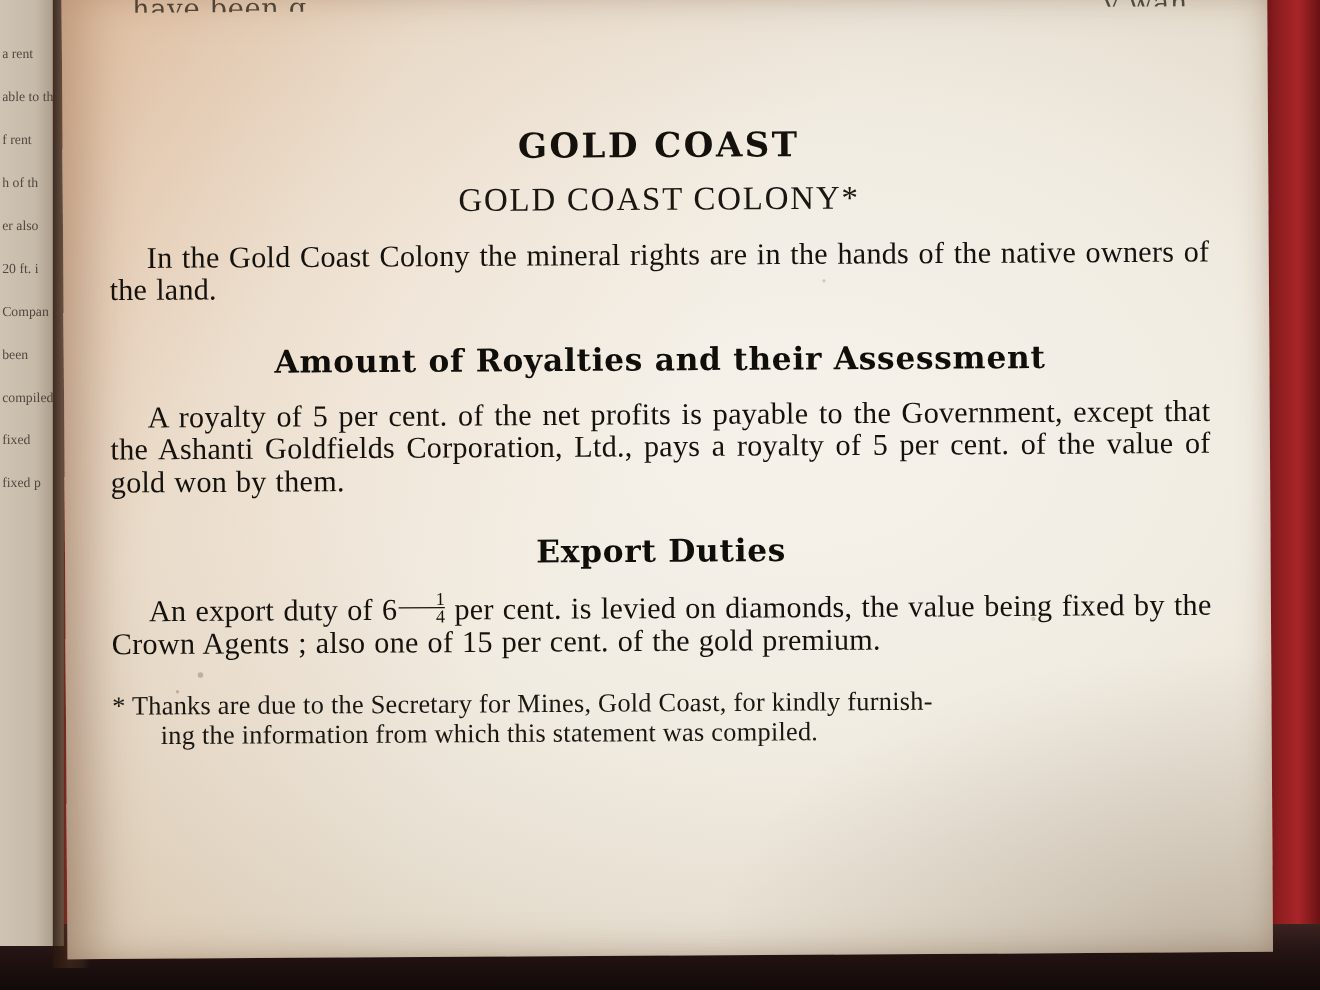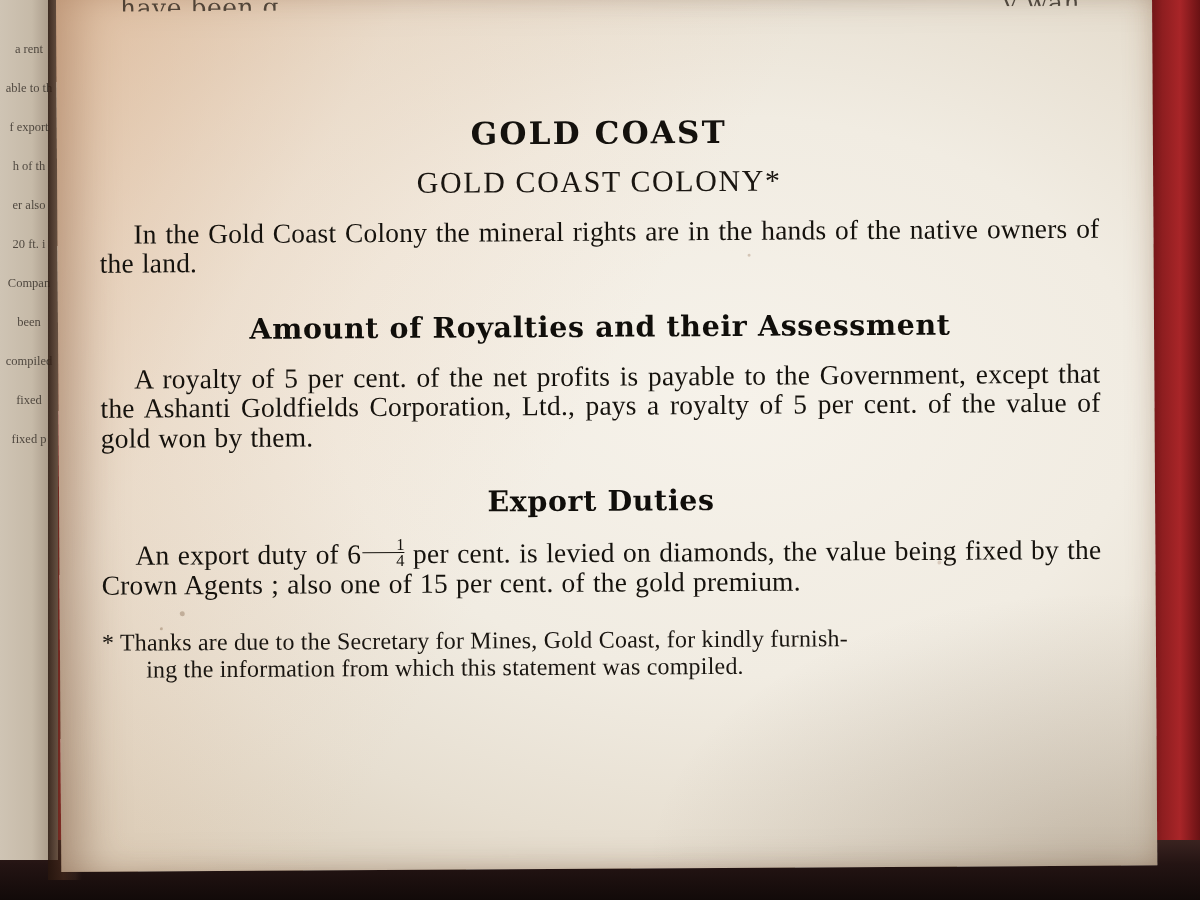--- a/index.html
+++ b/index.html
@@ -41,21 +41,20 @@
   }
 
   
   .left-page {
     position: absolute;
     top: 0;
     left: 0;
     width: 58px;
     height: 860px;
     background: linear-gradient(to right, #cfc4b4 0%, #c6baa8 55%, #9d8d7c 100%);
-    text-align: center;
   }
   .left-page-text {
     position: absolute;
     left: 2px;
     top: 30px;
     width: 54px;
     color: #3a332c;
     font-size: 12.5px;
     line-height: 39px;
     font-family: "Liberation Serif", serif;
@@ -213,21 +212,21 @@
 
 <div id="page">
 
   <div class="cover-right"></div>
   <div class="cover-bottom"></div>
 
   <div class="left-page">
     <div class="left-page-text">
       <div>a rent</div>
       <div>able to th</div>
-      <div>f export</div>
+      <div>f rent</div>
       <div>h of th</div>
       <div>er also</div>
       <div>20 ft. i</div>
       <div>Compan</div>
       <div>been</div>
       <div>compiled</div>
       <div>fixed</div>
       <div>fixed p</div>
     </div>
   </div>

